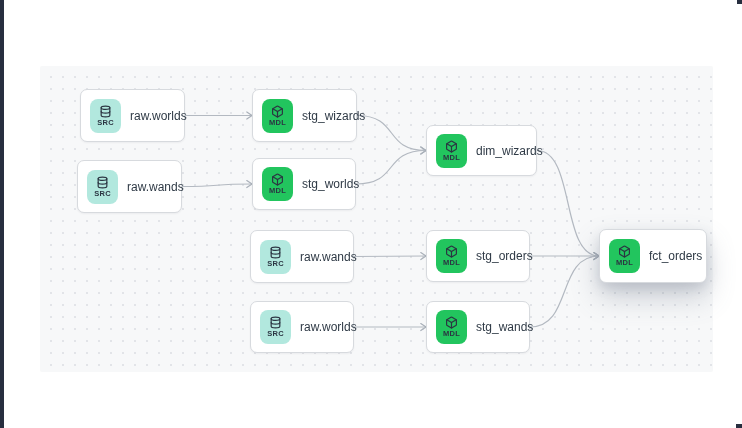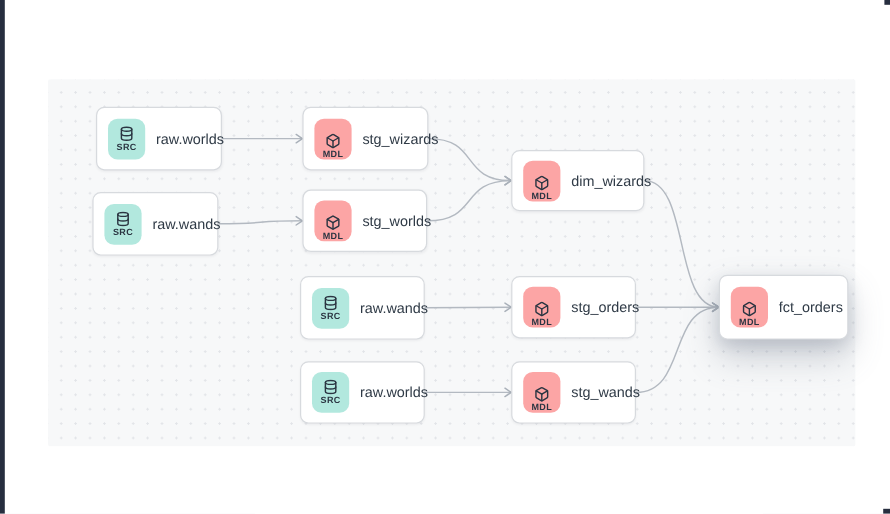--- a/index.html
+++ b/index.html
@@ -48,21 +48,21 @@
   }
   .badge {
     width: 31px; height: 34px;
     border-radius: 8px;
     display: flex; flex-direction: column;
     align-items: center; justify-content: center;
     gap: 1px; flex: 0 0 auto;
     color: #2b3542;
   }
   .badge.src { background: #b2e8de; }
-  .badge.mdl { background: #fca5a5; justify-content: flex-end; }
+  .badge.mdl { background: #22c55e; }
   .badge .bicon { width: 13px; height: 13px; display: block; }
   .badge .bicon svg { width: 13px; height: 13px; display: block; }
   .badge .blabel {
     font-size: 7.5px; font-weight: 700; letter-spacing: 0.3px;
     line-height: 8px; color: #2b3542;
   }
   .node-label {
     font-size: 12px; color: #2f3a46; line-height: 14px; white-space: nowrap;
   }
 </style>

